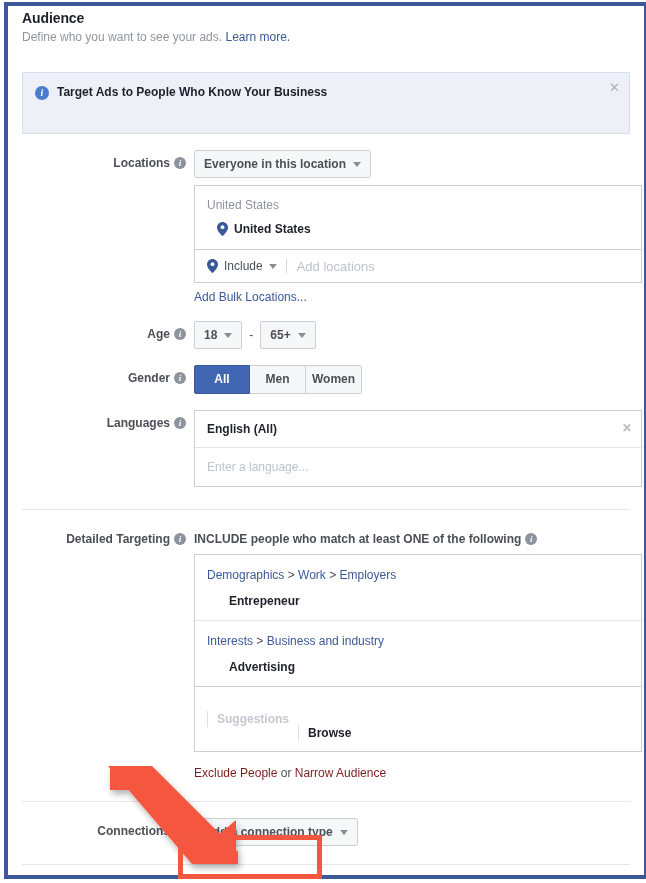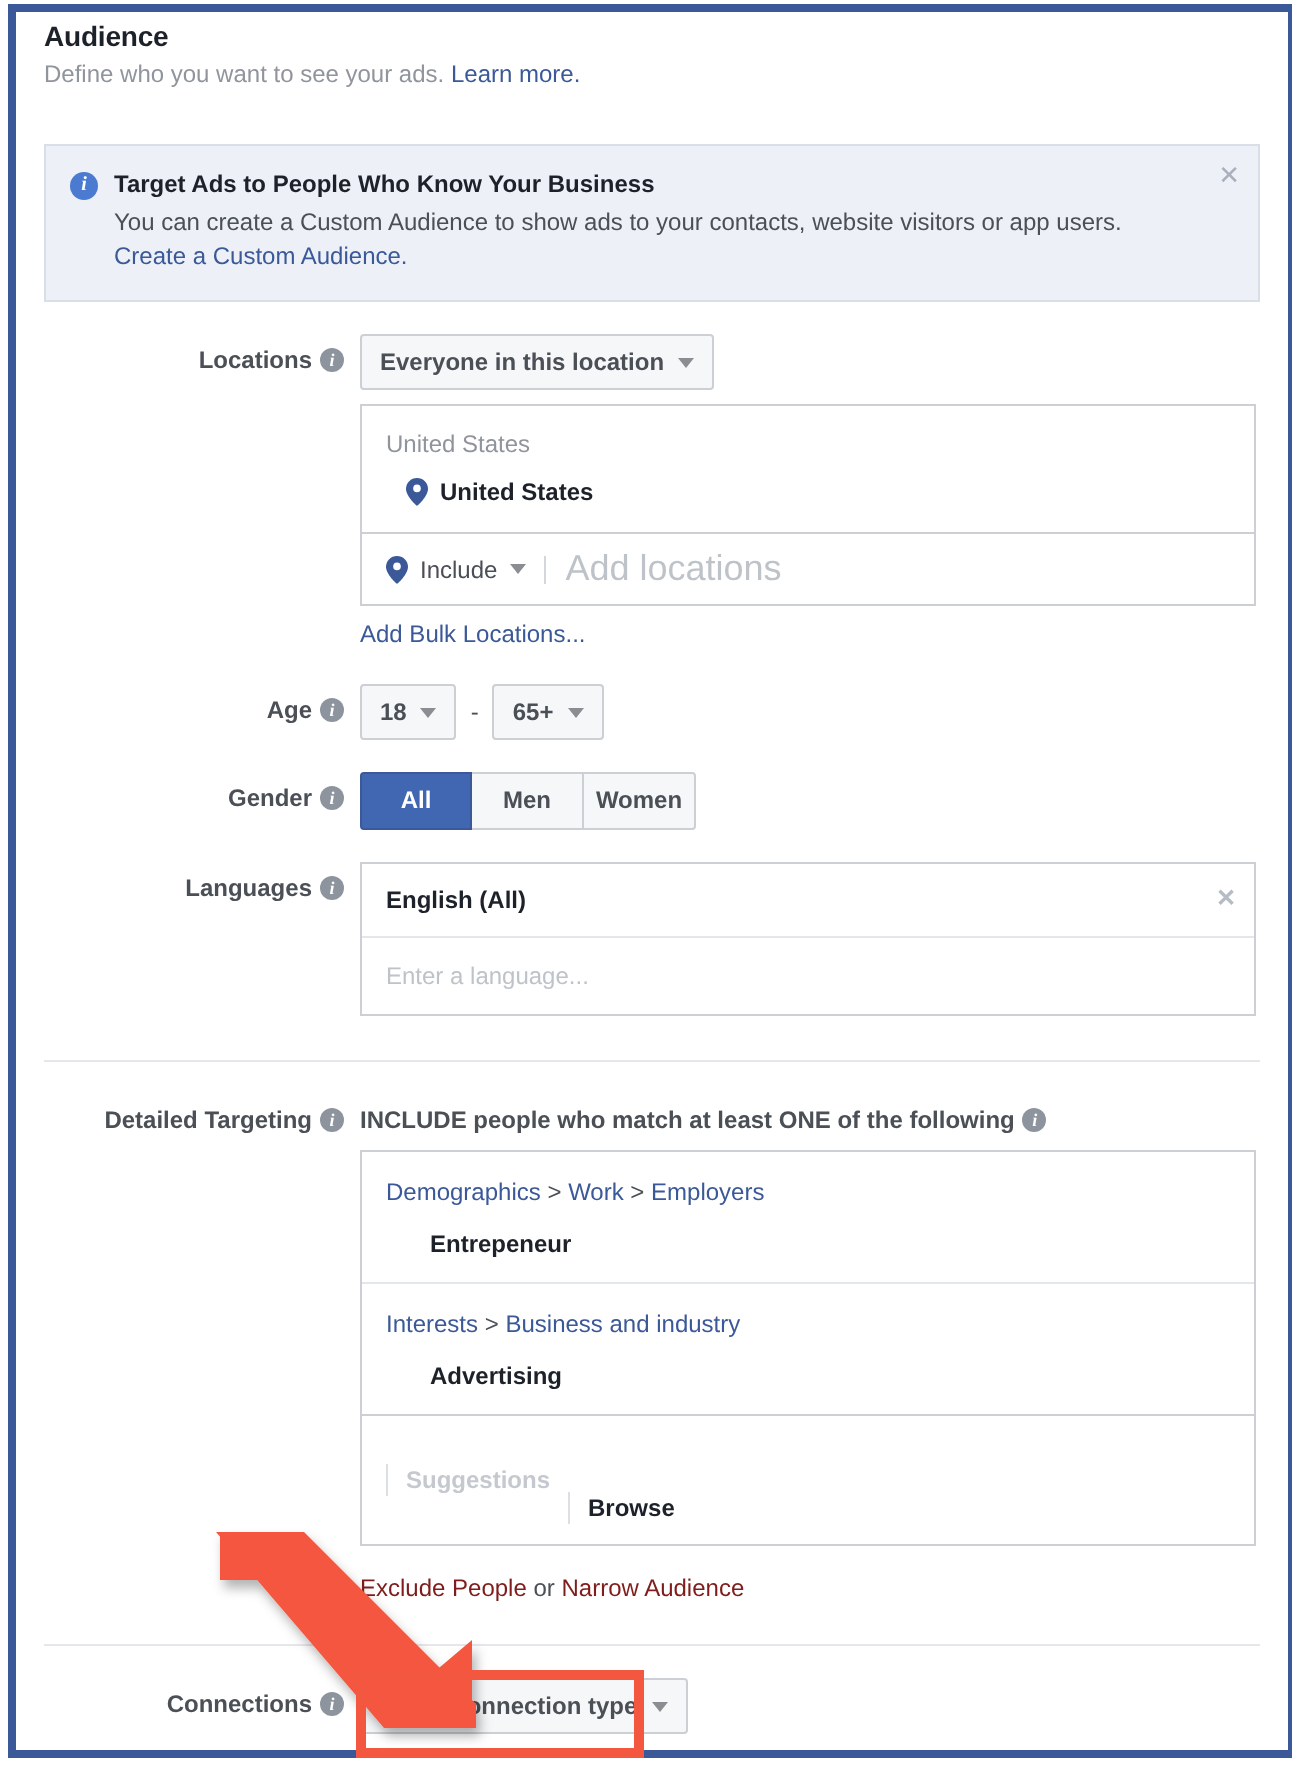--- a/index.html
+++ b/index.html
@@ -117,21 +117,21 @@
     font-size: 13px;
     color: #a9b0bc;
     line-height: 13px;
     cursor: pointer;
   }
 
   
   .row {
     display: flex;
     align-items: flex-start;
-    padding: 0 14px;
+    padding: 0 28px;
     margin-top: 16px;
   }
   .row-label {
     width: 158px;
     flex: 0 0 158px;
     text-align: right;
     padding-right: 8px;
     box-sizing: border-box;
     font-size: 12px;
     font-weight: bold;
@@ -228,21 +228,21 @@
     display: flex;
     align-items: center;
     font-size: 12px;
     color: #4b4f56;
     cursor: pointer;
     padding-right: 9px;
     border-right: 1px solid #d3d6db;
   }
   .include-ctl .caret { margin-left: 6px; }
   .loc-placeholder {
-    font-size: 18px;
+    font-size: 13px;
     color: #bec3c9;
     padding-left: 10px;
     flex: 1 1 auto;
   }
   .bulk-link {
     display: inline-block;
     margin-top: 7px;
     font-size: 12px;
     color: #3b5998;
     text-decoration: none;
@@ -452,21 +452,20 @@
       <div class="header">
         <div class="page-title">Audience</div>
         <div class="page-sub"><span>Define who you want to see your ads.</span> <a>Learn more.</a></div>
       </div>
 
       <div class="banner">
         <span class="banner-icon">i</span>
         <span class="banner-close">✕</span>
         <div class="banner-body">
           <div class="banner-title">Target Ads to People Who Know Your Business</div>
-          <div class="banner-text"><span>You can create a Custom Audience to show ads to your contacts, website visitors or app users. </span><a>Create a Custom Audience.</a></div>
         </div>
       </div>
 
       <div class="row">
         <div class="row-label"><span>Locations</span><span class="info-i">i</span></div>
         <div class="row-field">
           <div class="btn">
               <span>Everyone in this location</span>
               <span class="caret"></span>
             </div>

